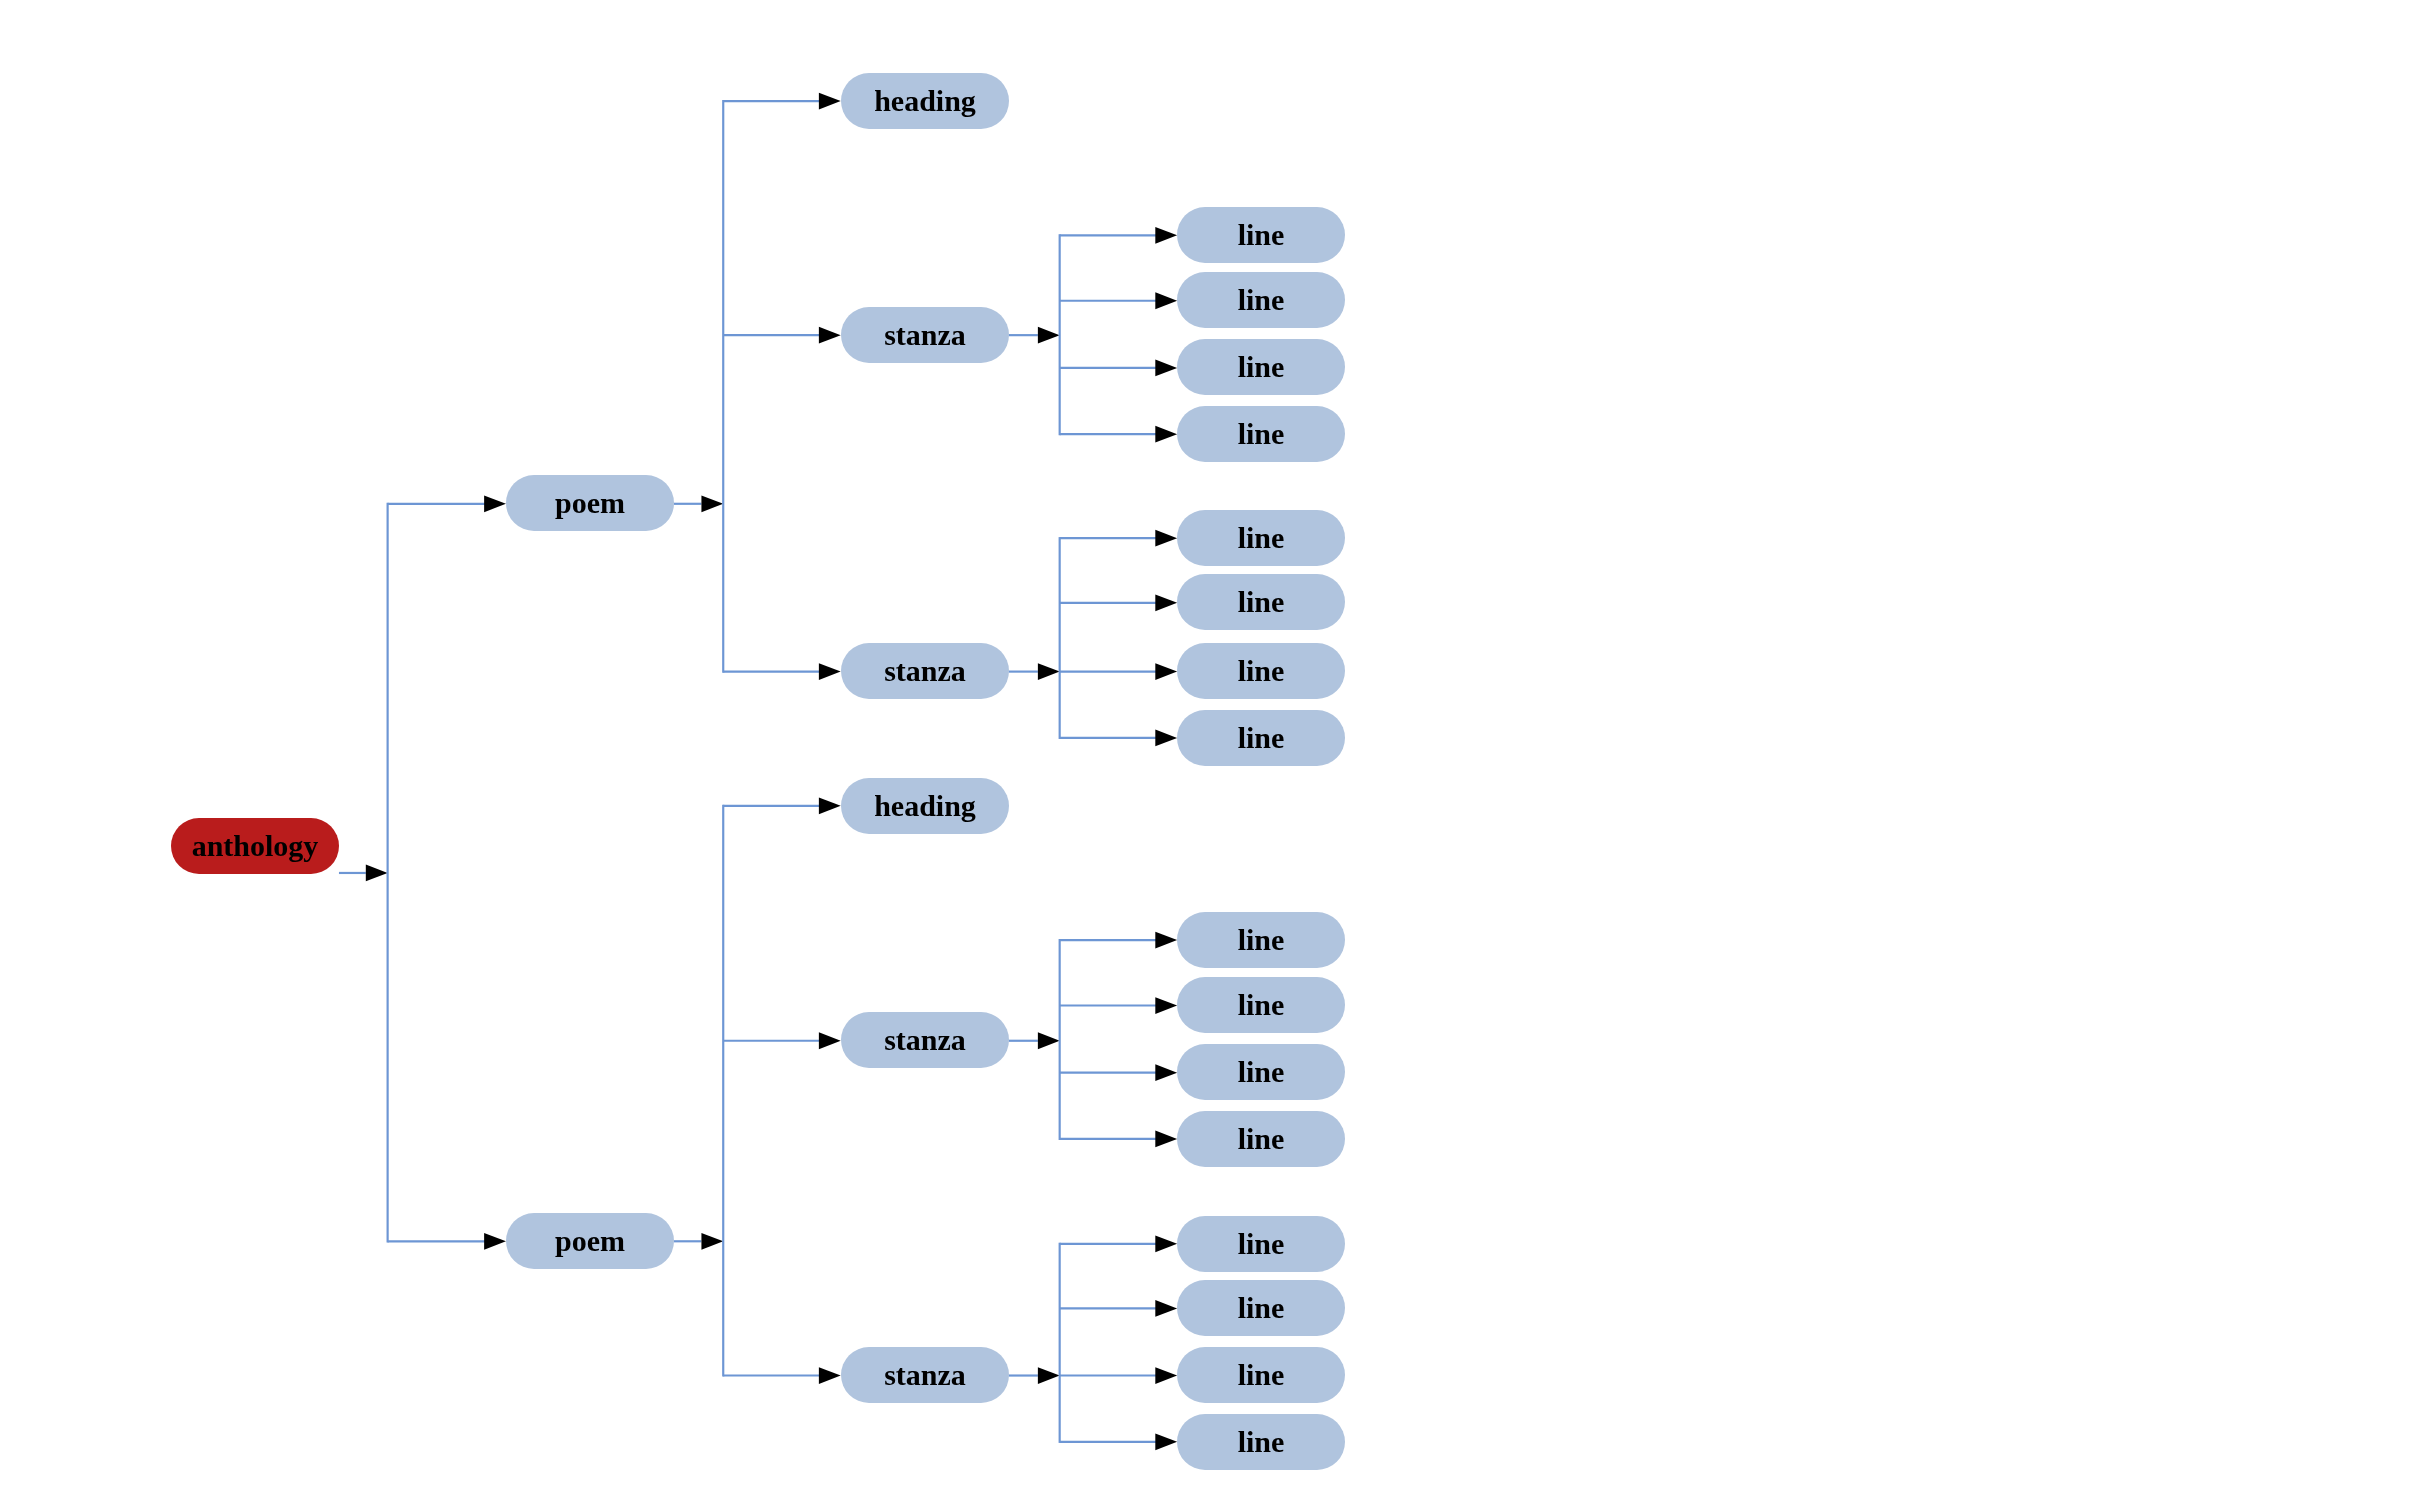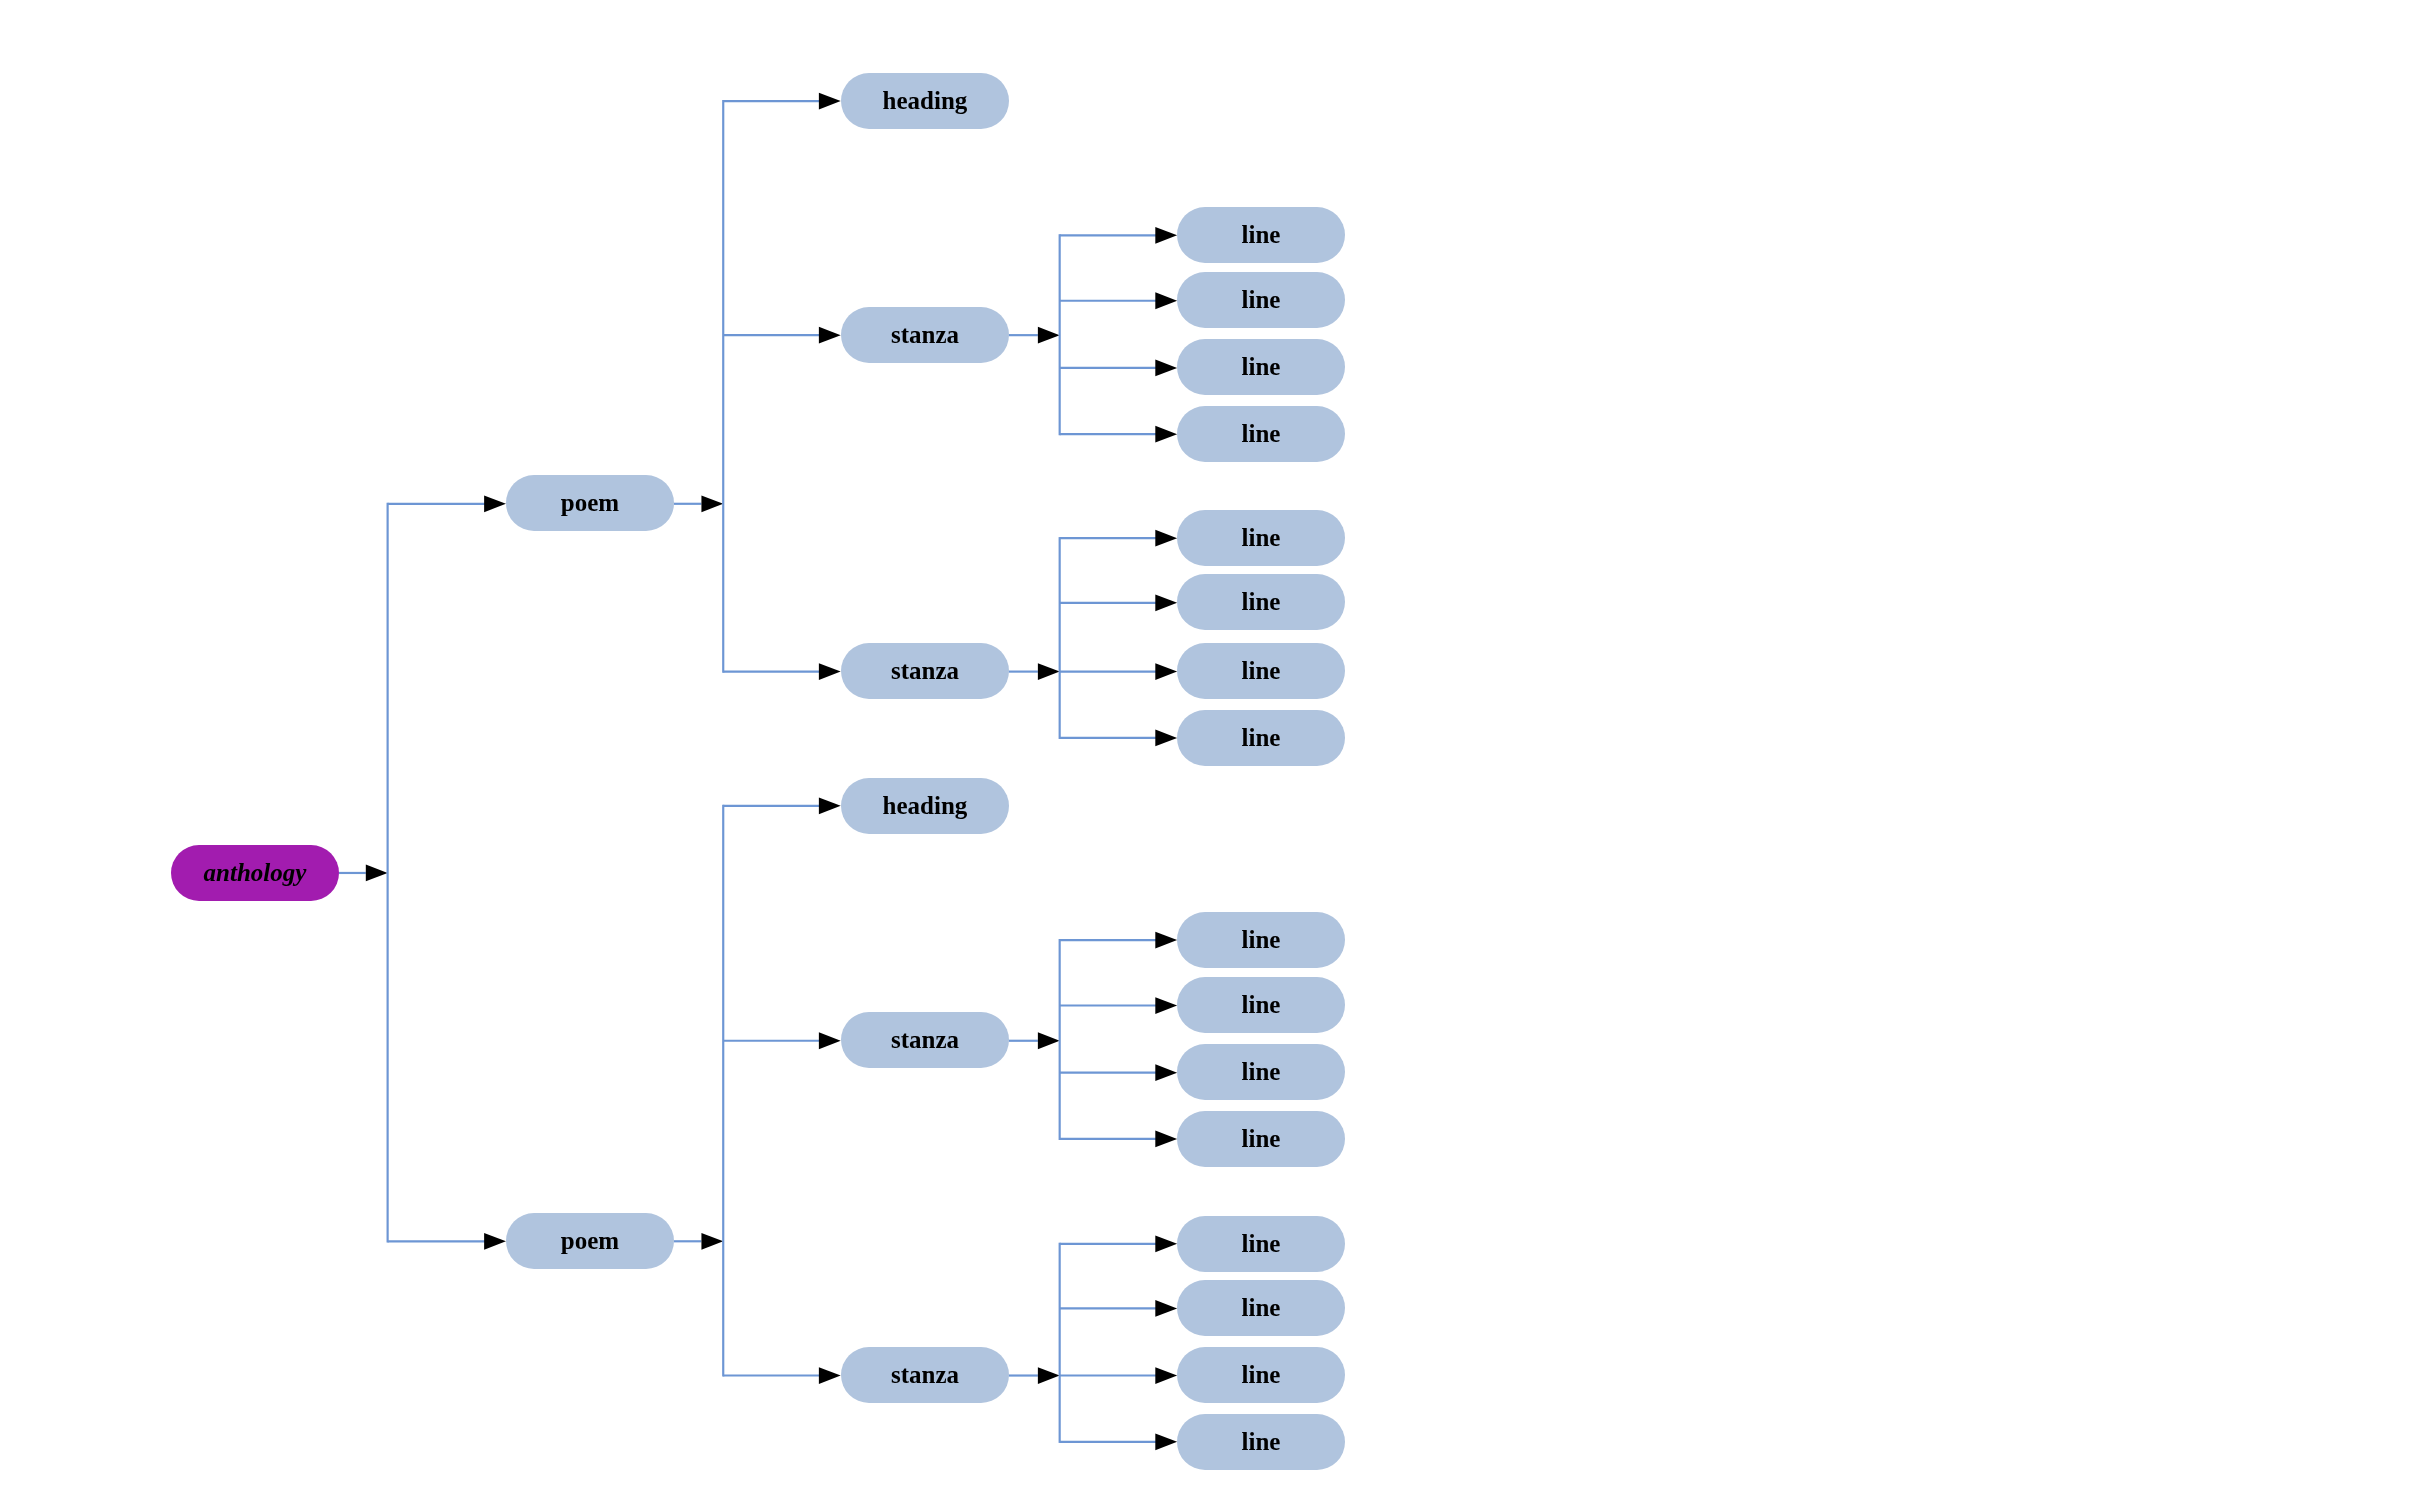--- a/index.html
+++ b/index.html
@@ -24,21 +24,21 @@
   }
   .tree-node {
     position: absolute;
     width: 168px;
     height: 56px;
     border-radius: 28.5px;
     display: flex;
     align-items: center;
     justify-content: center;
     font-weight: bold;
-    font-size: 25px;
+    font-size: 30px;
     color: #000000;
     box-sizing: border-box;
     user-select: none;
   }
 </style>
 </head>
 <body>
 
 <div id="canvas">
   <svg id="edges-svg" viewBox="0 0 2876 1800" xmlns="http://www.w3.org/2000/svg">
@@ -106,21 +106,21 @@
       <line x1="1263" y1="1482" x2="1379" y2="1482" stroke="#6d96d4" stroke-width="2.6"></line>
       <polygon points="1403,1482 1377,1472 1377,1492" fill="#000000"></polygon>
       <line x1="1263" y1="1559" x2="1379" y2="1559" stroke="#6d96d4" stroke-width="2.6"></line>
       <polygon points="1403,1559 1377,1549 1377,1569" fill="#000000"></polygon>
       <line x1="1263" y1="1639" x2="1379" y2="1639" stroke="#6d96d4" stroke-width="2.6"></line>
       <polygon points="1403,1639 1377,1629 1377,1649" fill="#000000"></polygon>
       <line x1="1263" y1="1718" x2="1379" y2="1718" stroke="#6d96d4" stroke-width="2.6"></line>
       <polygon points="1403,1718 1377,1708 1377,1728" fill="#000000"></polygon>
     </svg>
   <div id="nodes-layer">
-      <div class="tree-node" style="left: 171px; top: 845px; background: #a21caf; color: rgb(0, 0, 0); font-style: italic;">
+      <div class="tree-node" style="left: 171px; top: 818px; background: #b91c1c; color: rgb(0, 0, 0);">
         <span>anthology</span>
       </div>
       <div class="tree-node" style="left: 506px; top: 475px; background: rgb(176, 196, 222); color: rgb(0, 0, 0);">
         <span>poem</span>
       </div>
       <div class="tree-node" style="left: 841px; top: 73px; background: rgb(176, 196, 222); color: rgb(0, 0, 0);">
         <span>heading</span>
       </div>
       <div class="tree-node" style="left: 841px; top: 307px; background: rgb(176, 196, 222); color: rgb(0, 0, 0);">
         <span>stanza</span>

